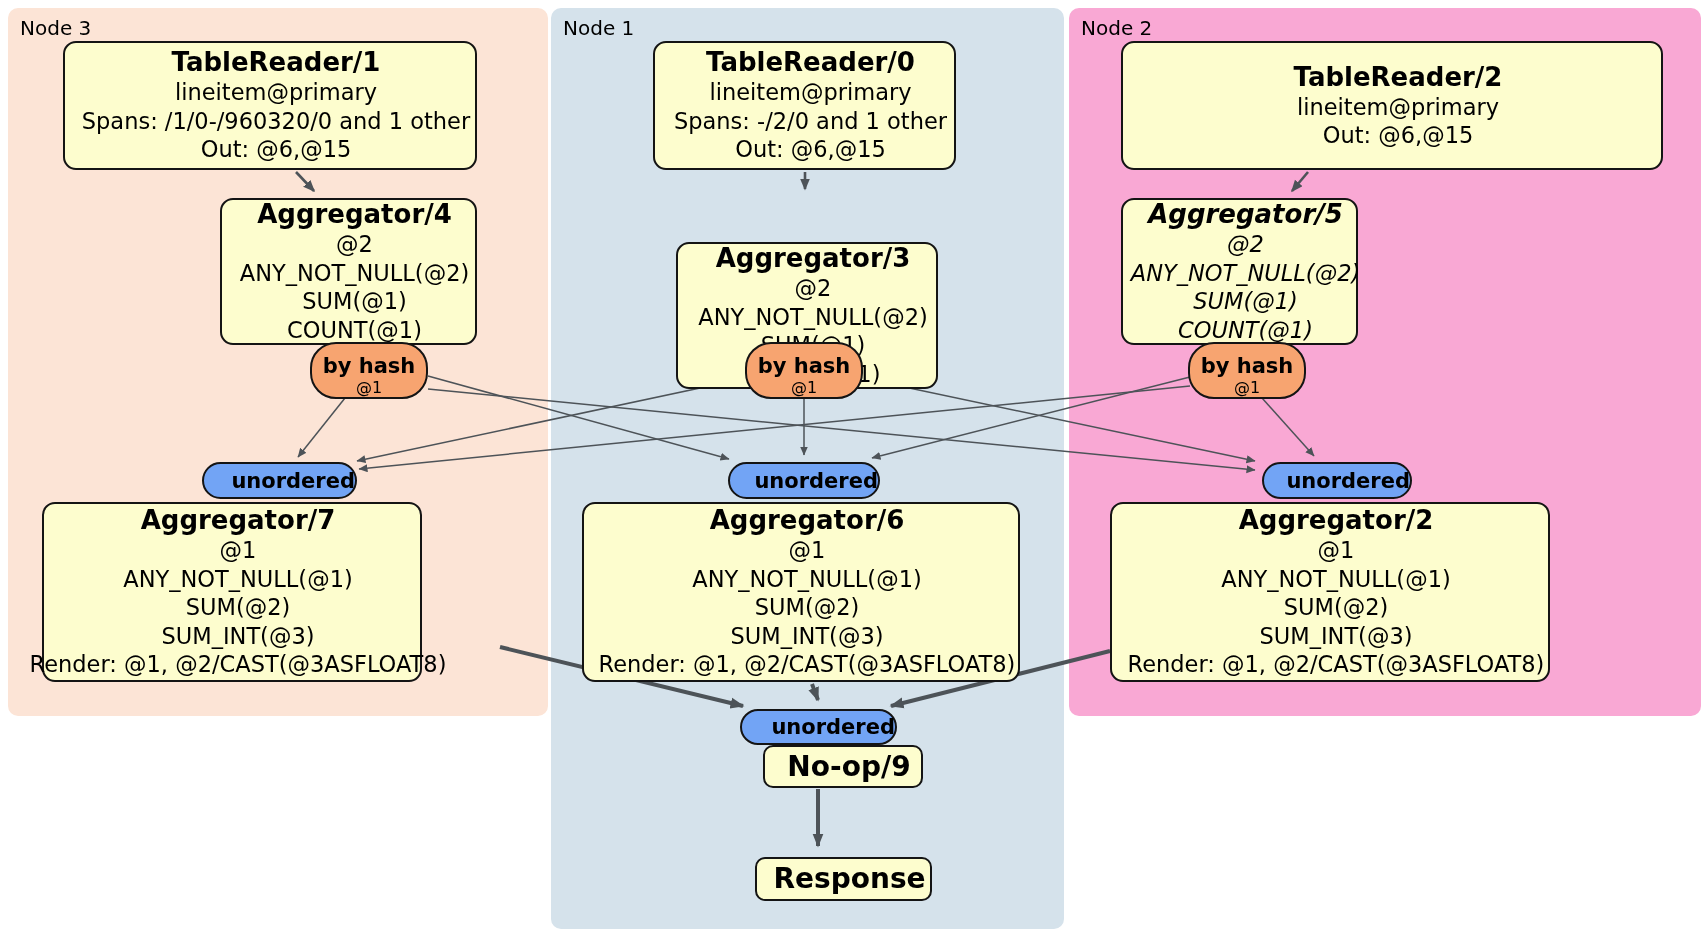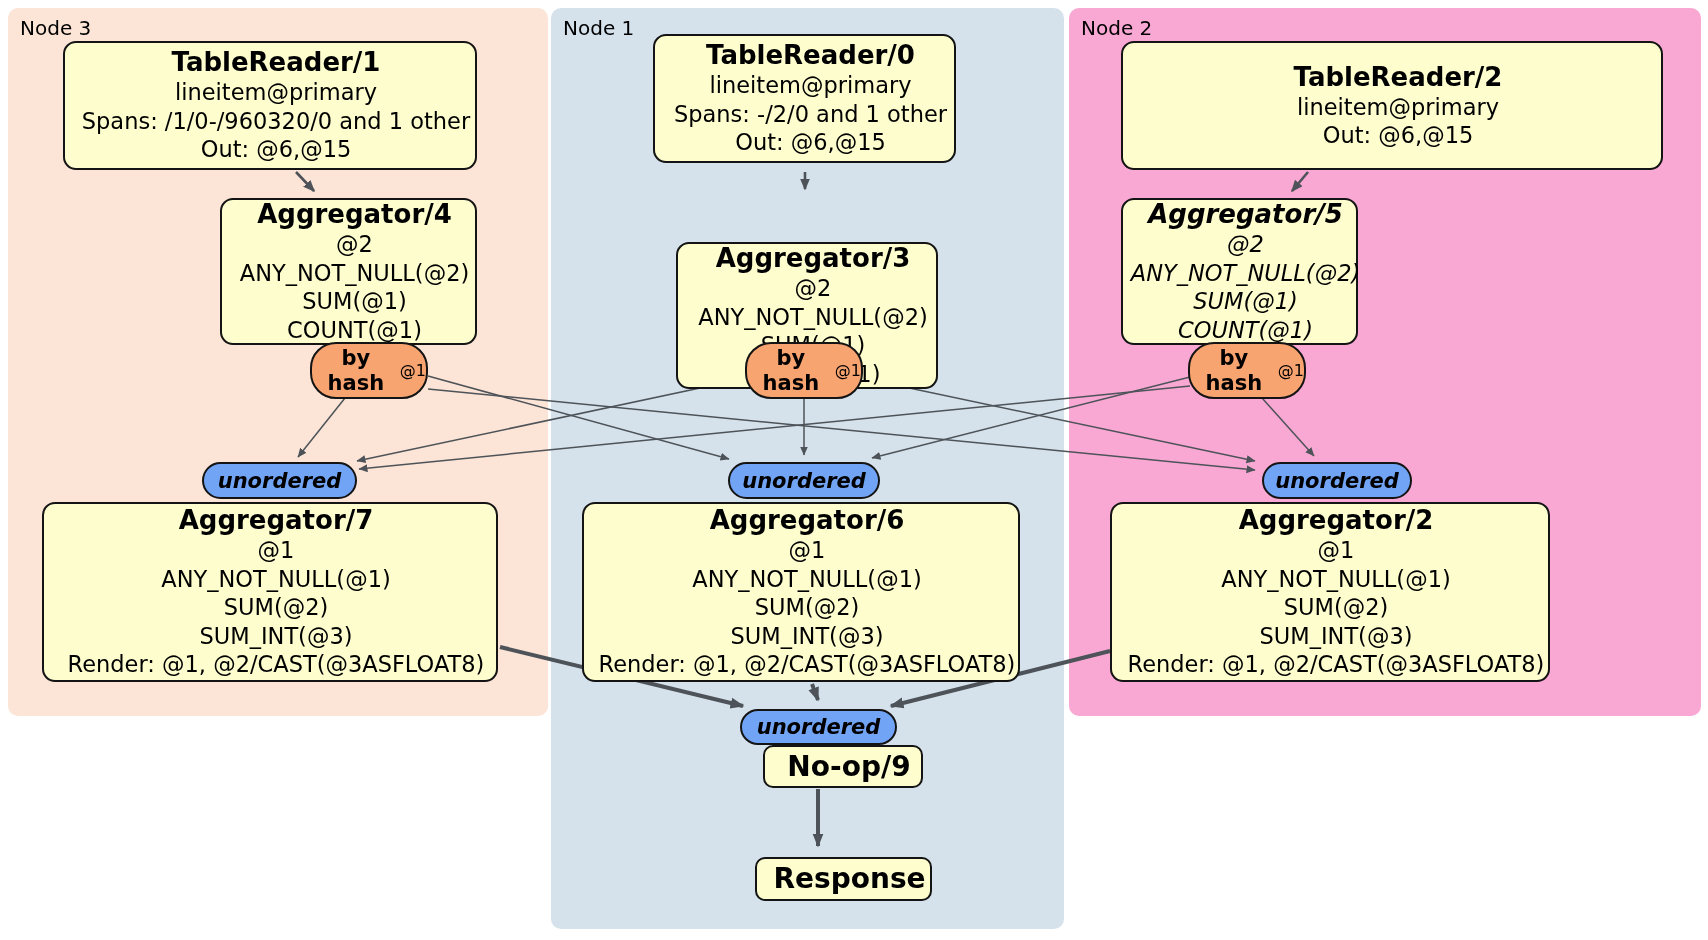--- a/index.html
+++ b/index.html
@@ -15,29 +15,29 @@
     display:flex;flex-direction:column;align-items:center;justify-content:center;text-align:center;
     box-sizing:border-box;
     padding-left:12px;
   }
   .box-title{font-weight:bold;font-size:26px;line-height:31px;white-space:nowrap;}
   .box-line{font-size:22.5px;line-height:28.5px;white-space:nowrap;}
   .box--label{border-radius:10px;margin-left:25px;}
   .box--label .box-title{font-size:28px;line-height:32px;}
   .router{
     position:absolute;z-index:3;background:#f7a470;border:2px solid #141414;border-radius:26px;
-    display:flex;flex-direction:row;align-items:center;justify-content:center;text-align:center;
+    display:flex;flex-direction:column;align-items:center;justify-content:flex-end;text-align:center;
     box-sizing:border-box;
   }
   .router .pill-main{font-weight:bold;font-size:21px;line-height:25px;}
   .router .pill-sub{font-size:16px;line-height:18px;}
   .sync{
     position:absolute;z-index:3;background:#72a4f5;border:2px solid #141414;border-radius:19px;
-    display:flex;align-items:center;justify-content:center;text-align:center;
-    box-sizing:border-box;font-weight:bold;font-size:21px;font-style:italic;
+    display:flex;align-items:center;justify-content:flex-end;text-align:center;
+    box-sizing:border-box;font-weight:bold;font-size:21px;
   }
 </style>
 </head>
 <body>
 
 <div id="canvas">
 
   <div class="region" style="left:8px;top:8px;width:540px;height:708px;background:#fce4d6;">
     <div class="region-label">Node 3</div>
   </div>
@@ -86,21 +86,21 @@
       <path d="M818,789 L818,846" marker-end="url(#ah-l)"></path>
     </g>
   </svg>
 
   <div class="box" style="left:63px;top:41px;width:414px;height:129px;">
     <div class="box-title">TableReader/1</div>
     <div class="box-line">lineitem@primary</div>
     <div class="box-line">Spans: /1/0-/960320/0 and 1 other</div>
     <div class="box-line">Out: @6,@15</div>
   </div>
-  <div class="box" style="left:653px;top:34px;width:303px;height:129px;">
+  <div class="box" style="left:653px;top:41px;width:303px;height:129px;">
     <div class="box-title">TableReader/0</div>
     <div class="box-line">lineitem@primary</div>
     <div class="box-line">Spans: -/2/0 and 1 other</div>
     <div class="box-line">Out: @6,@15</div>
   </div>
   <div class="box" style="left:1121px;top:41px;width:542px;height:129px;">
     <div class="box-title">TableReader/2</div>
     <div class="box-line">lineitem@primary</div>
     <div class="box-line">Out: @6,@15</div>
   </div>
@@ -143,21 +143,21 @@
   <div class="sync" style="left:202px;top:462px;width:155px;height:37px;">
     <span>unordered</span>
   </div>
   <div class="sync" style="left:728px;top:462px;width:152px;height:37px;">
     <span>unordered</span>
   </div>
   <div class="sync" style="left:1262px;top:462px;width:150px;height:37px;">
     <span>unordered</span>
   </div>
 
-  <div class="box" style="left:42px;top:502px;width:456px;height:180px;text-align:right;">
+  <div class="box" style="left:42px;top:502px;width:380px;height:180px;text-align:right;">
     <div class="box-title">Aggregator/7</div>
     <div class="box-line">@1</div>
     <div class="box-line">ANY_NOT_NULL(@1)</div>
     <div class="box-line">SUM(@2)</div>
     <div class="box-line">SUM_INT(@3)</div>
     <div class="box-line">Render: @1, @2/CAST(@3ASFLOAT8)</div>
   </div>
   <div class="box" style="left:582px;top:502px;width:438px;height:180px;">
     <div class="box-title">Aggregator/6</div>
     <div class="box-line">@1</div>

